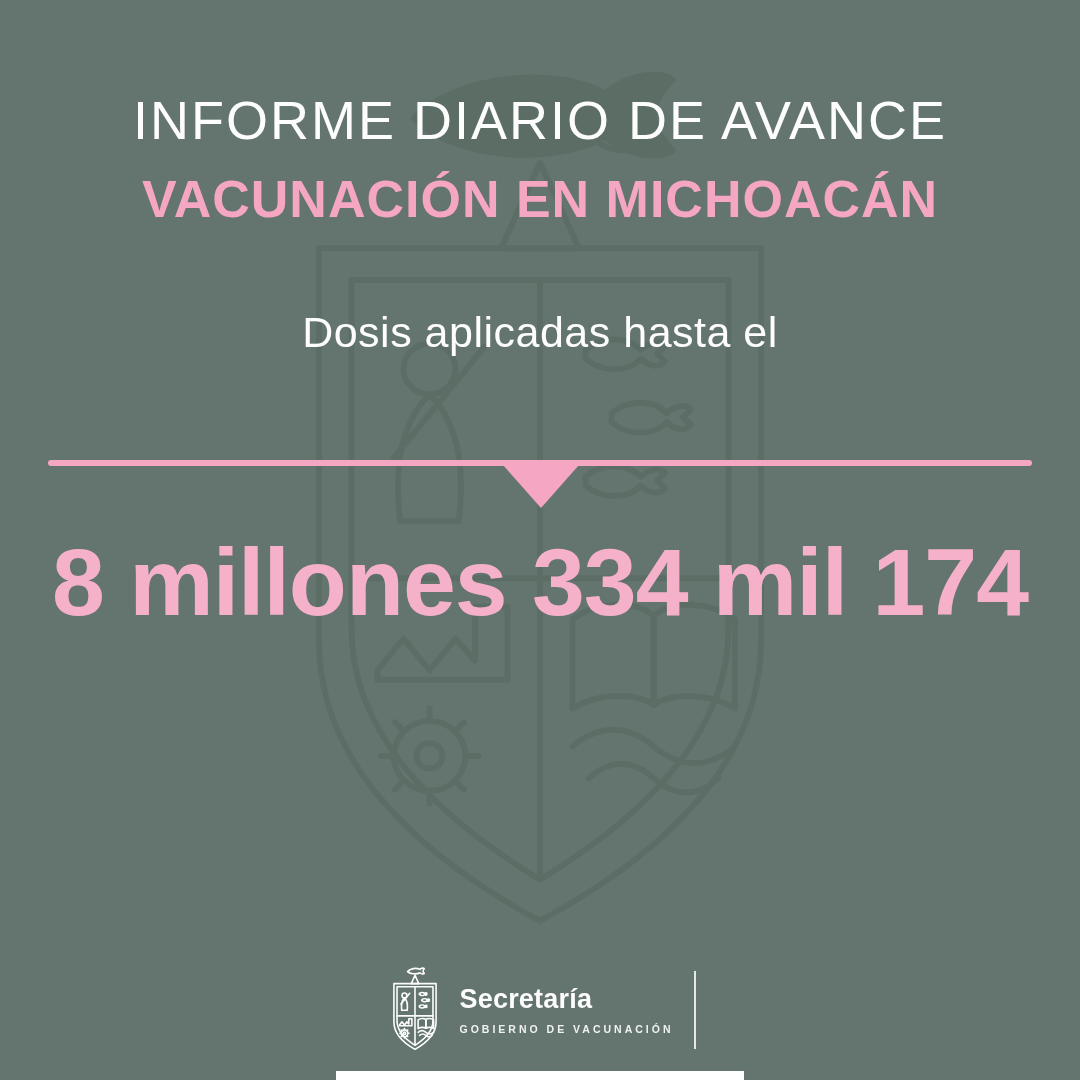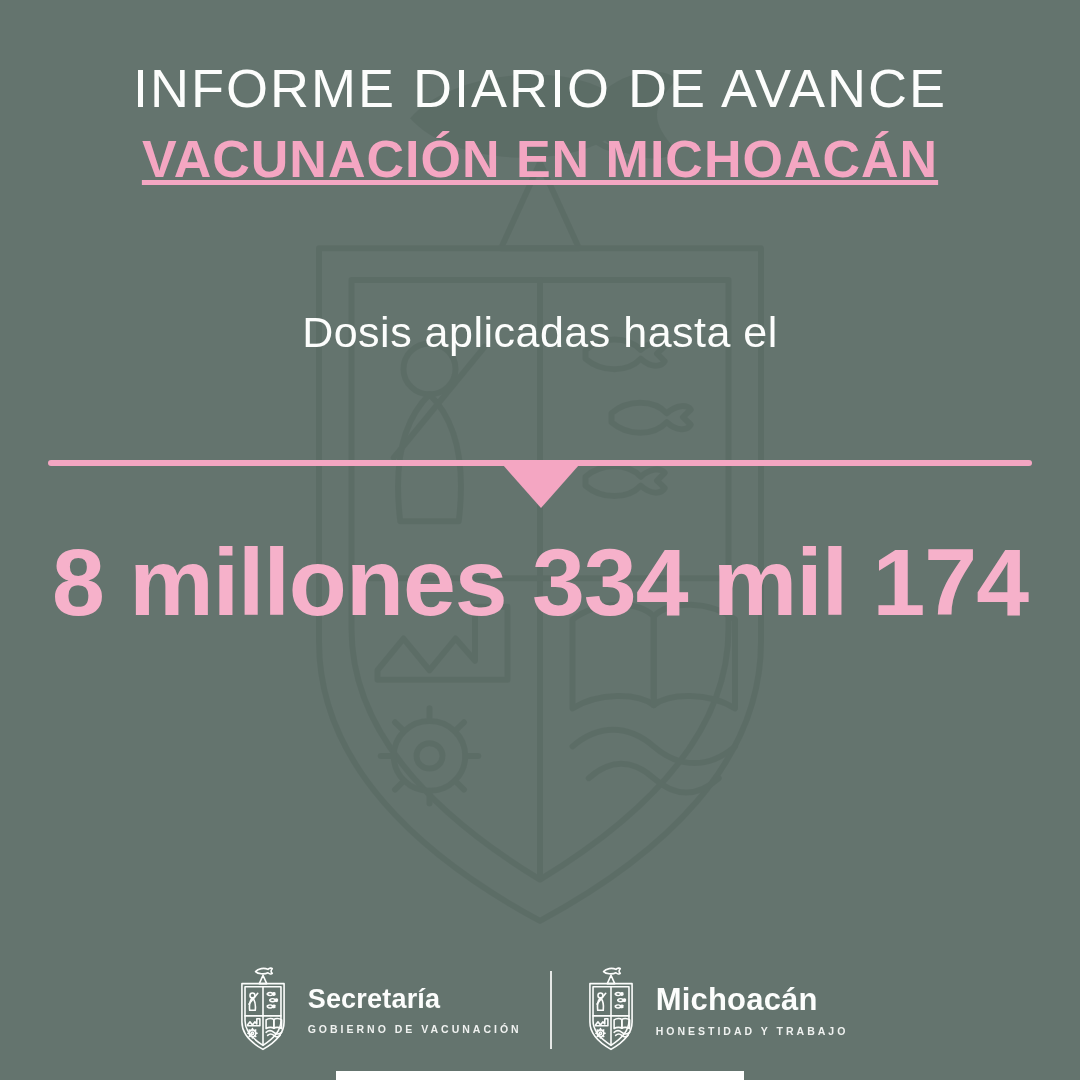--- a/index.html
+++ b/index.html
@@ -24,25 +24,25 @@
   
   .watermark{
     position:absolute;left:215px;top:58px;width:650px;height:920px;
     color:var(--watermark);opacity:.30;stroke-width:6px;
     pointer-events:none;
   }
   
   .header{position:absolute;top:58px;left:0;width:1080px;text-align:center;}
   .title-line1{
     color:var(--text-white);font-size:54px;font-weight:400;
-    letter-spacing:2px;line-height:1.12;
+    letter-spacing:2px;line-height:1.12;margin-top:32px;
   }
   .title-line2{
     color:var(--accent-pink);font-size:52px;font-weight:700;
-    letter-spacing:1px;line-height:1.12;margin-top:12px;text-decoration:underline;
+    letter-spacing:1px;line-height:1.12;margin-top:20px;
   }
   
   .date-text{
     position:absolute;top:302px;left:0;width:1080px;text-align:center;
     color:var(--text-white);font-size:43px;font-weight:400;line-height:1.42;
     letter-spacing:.5px;
   }
   
   .divider-line{
     position:absolute;top:460px;left:48px;width:984px;height:6px;
@@ -57,21 +57,21 @@
   }
   
   .total{
     position:absolute;top:528px;left:0;width:1080px;text-align:center;
     color:var(--number-pink);font-size:95px;font-weight:700;
     letter-spacing:-1px;white-space:nowrap;
   }
   
   .footer{
     position:absolute;top:958px;left:0;width:1080px;height:104px;
-    display:flex;align-items:center;justify-content:center;gap:28px;
+    display:flex;align-items:center;justify-content:center;gap:21px;
     color:var(--text-white);
   }
   .logo{display:flex;align-items:center;gap:14px;}
   .shield{width:62px;height:90px;color:var(--text-white);stroke-width:1.6px;flex:none;}
   .logo-text{display:flex;flex-direction:column;}
   .org-name{font-size:27px;font-weight:700;line-height:1.08;letter-spacing:.2px;}
   .org-name.big{font-size:31px;}
   .org-tagline{
     font-size:10.5px;font-weight:700;letter-spacing:3px;margin-top:9px;
     opacity:.92;white-space:nowrap;
@@ -154,27 +154,18 @@
         <use href="#coat-of-arms"></use>
       </svg>
       <div class="logo-text">
         <div class="org-name">Secretaría</div>
         <div class="org-tagline">GOBIERNO DE VACUNACIÓN</div>
       </div>
     </div>
 
     <div class="footer-divider"></div>
 
-    <div class="logo">
-      <svg class="shield" viewBox="0 0 100 145">
-        <use href="#coat-of-arms"></use>
-      </svg>
-      <div class="logo-text">
-        <div class="org-name big">Michoacán</div>
-        <div class="org-tagline">HONESTIDAD Y TRABAJO</div>
-      </div>
-    </div>
 
   </div>
 
   <div class="bottom-bar"></div>
 
 </div>
 
 </body></html>

